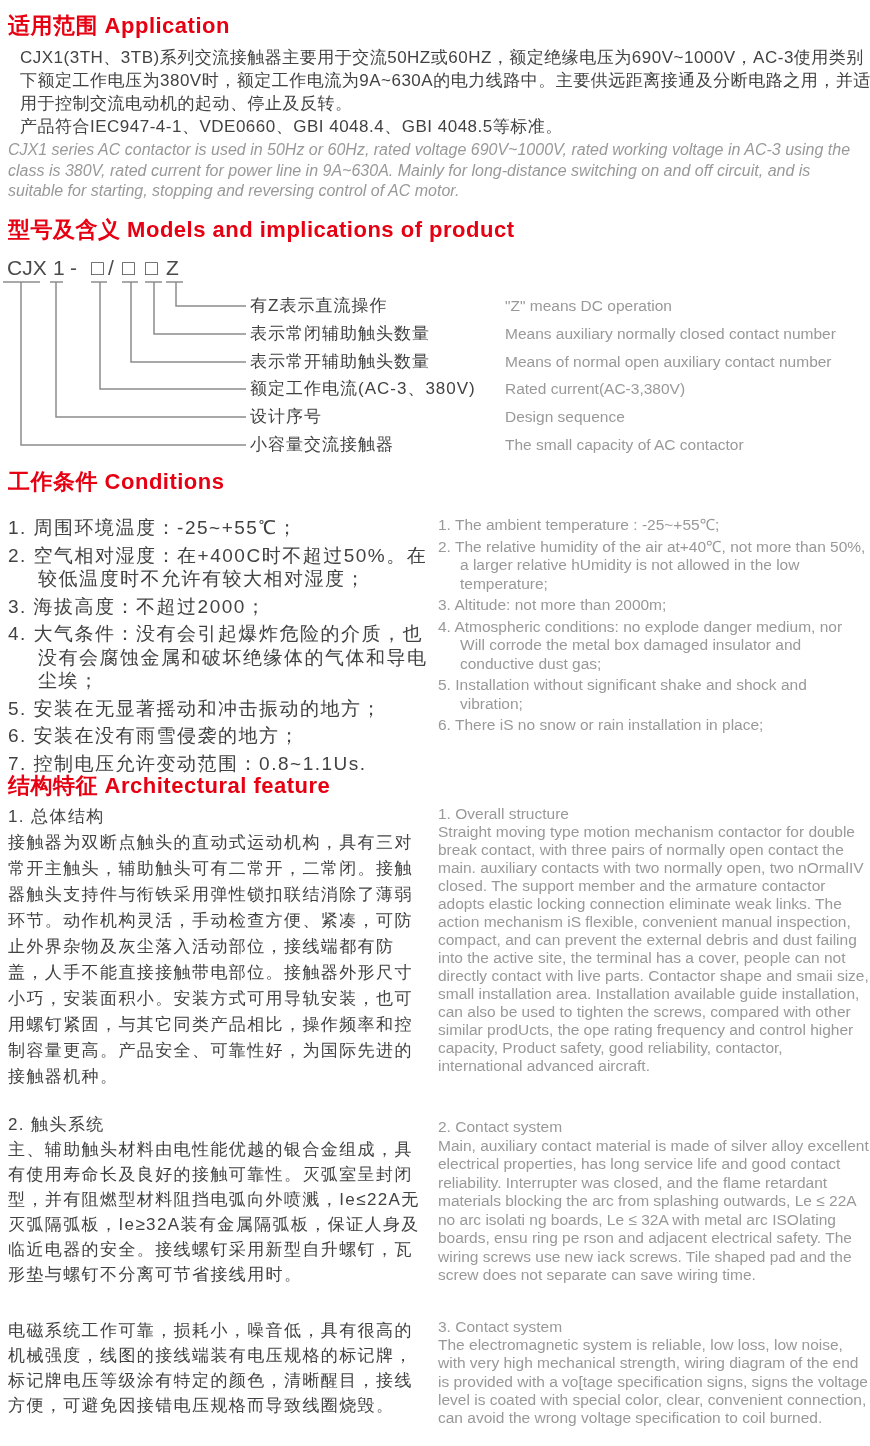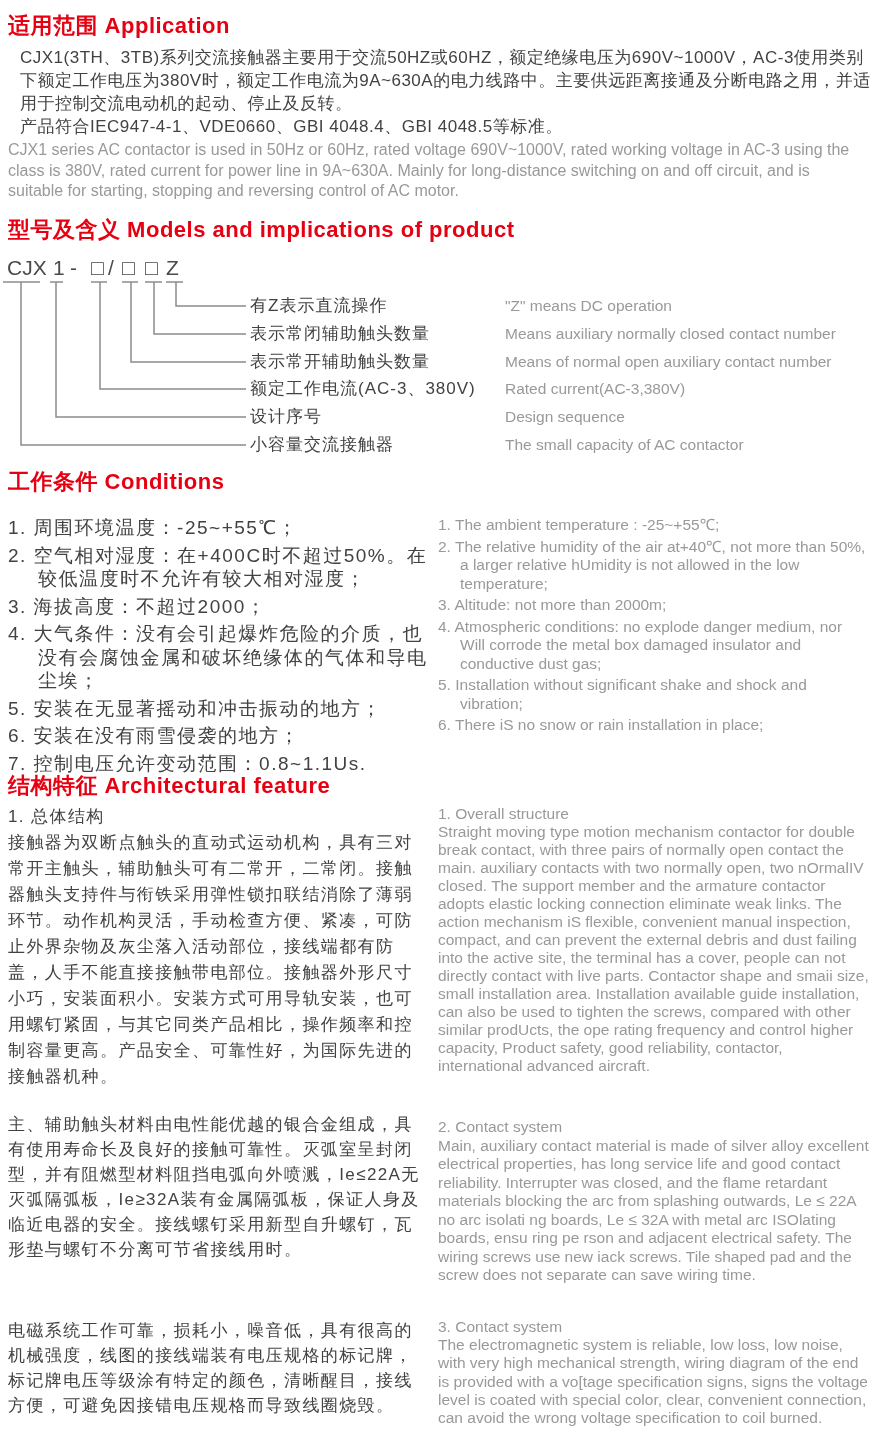--- a/index.html
+++ b/index.html
@@ -14,21 +14,21 @@
   #h-conditions  { top:468px; }
   #h-features    { top:772px; }
 
   .cn { color:#424242; }
   .en { color:#999999; }
 
   
   #app-cn { position:absolute; left:20px; top:46px; width:858px;
             font-size:17px; line-height:23px; letter-spacing:.5px; white-space:pre-line; }
   #app-en { position:absolute; left:8px; top:140px; width:860px;
-            font-size:16px; line-height:20.5px; }
+            font-size:16px; line-height:20.5px;font-style:italic; }
 
   
   .mc { position:absolute; top:258px; font-size:21px; color:#4a4a4a; line-height:20px; }
   #mc-0 { left:7px; }  #mc-1 { left:53px; } #mc-2 { left:70px; } #mc-3 { left:91px; }
   #mc-4 { left:108px; } #mc-5 { left:122px; } #mc-6 { left:145px; } #mc-7 { left:166px; }
 
   #diagram-svg { position:absolute; left:0; top:258px; }
 
   .dlabel-cn { position:absolute; left:250px; font-size:17px; letter-spacing:1px;
                white-space:nowrap; line-height:20px; }
@@ -133,20 +133,21 @@
 <div class="feat-cn cn" id="f1-cn">
   <div>1. 总体结构</div>
   <div>接触器为双断点触头的直动式运动机构，具有三对常开主触头，辅助触头可有二常开，二常闭。接触器触头支持件与衔铁采用弹性锁扣联结消除了薄弱环节。动作机构灵活，手动检查方便、紧凑，可防止外界杂物及灰尘落入活动部位，接线端都有防盖，人手不能直接接触带电部位。接触器外形尺寸小巧，安装面积小。安装方式可用导轨安装，也可用螺钉紧固，与其它同类产品相比，操作频率和控制容量更高。产品安全、可靠性好，为国际先进的接触器机种。</div>
 </div>
 <div class="feat-en en" id="f1-en">
   <div>1. Overall structure</div>
   <div>Straight moving type motion mechanism contactor for double break contact, with three pairs of normally open contact the main. auxiliary contacts with two normally open, two nOrmalIV closed. The support member and the armature contactor adopts elastic locking connection eliminate weak links. The action mechanism iS flexible, convenient manual inspection, compact, and can prevent the external debris and dust failing into the active site, the terminal has a cover, people can not directly contact with live parts. Contactor shape and smaii size, small installation area. Installation available guide installation, can also be used to tighten the screws, compared with other similar prodUcts, the ope rating frequency and control higher capacity, Product safety, good reliability, contactor, international advanced aircraft.</div>
 </div>
 
 <div class="feat-cn cn" id="f2-cn">
+  <div>2. 触头系统</div>
   <div>主、辅助触头材料由电性能优越的银合金组成，具有使用寿命长及良好的接触可靠性。灭弧室呈封闭型，并有阻燃型材料阻挡电弧向外喷溅，Ie≤22A无灭弧隔弧板，Ie≥32A装有金属隔弧板，保证人身及临近电器的安全。接线螺钉采用新型自升螺钉，瓦形垫与螺钉不分离可节省接线用时。</div>
 </div>
 <div class="feat-en en" id="f2-en">
   <div>2. Contact system</div>
   <div>Main, auxiliary contact material is made of silver alloy excellent electrical properties, has long service life and good contact reliability. Interrupter was closed, and the flame retardant materials blocking the arc from splashing outwards, Le ≤ 22A no arc isolati ng boards, Le ≤ 32A with metal arc ISOlating boards, ensu ring pe rson and adjacent electrical safety. The wiring screws use new iack screws. Tile shaped pad and the screw does not separate can save wiring time.</div>
 </div>
 
 <div class="feat-cn cn" id="f3-cn">
   <div>电磁系统工作可靠，损耗小，噪音低，具有很高的机械强度，线图的接线端装有电压规格的标记牌，标记牌电压等级涂有特定的颜色，清晰醒目，接线方便，可避免因接错电压规格而导致线圈烧毁。</div>
 </div>

